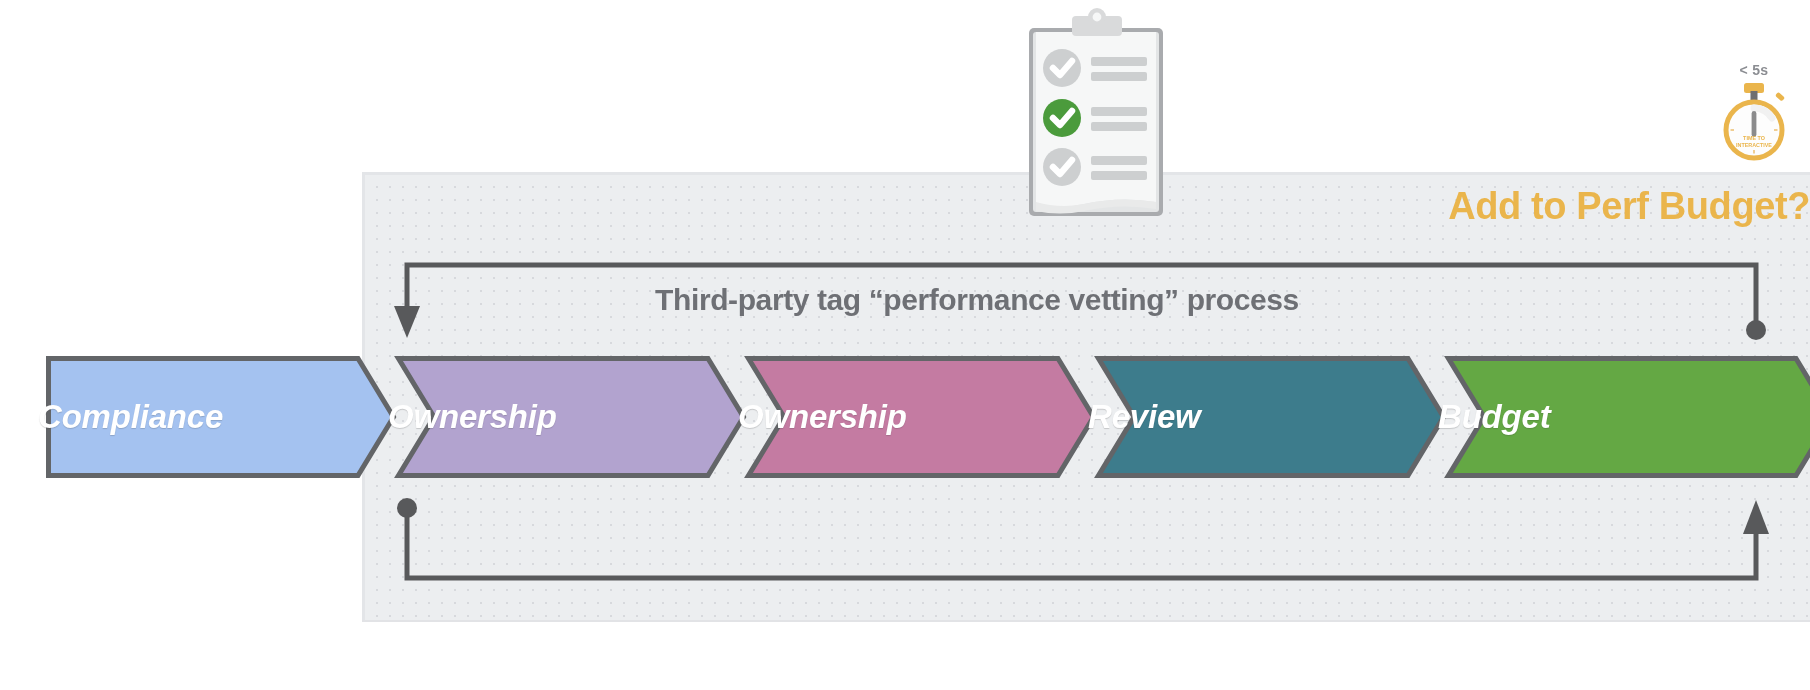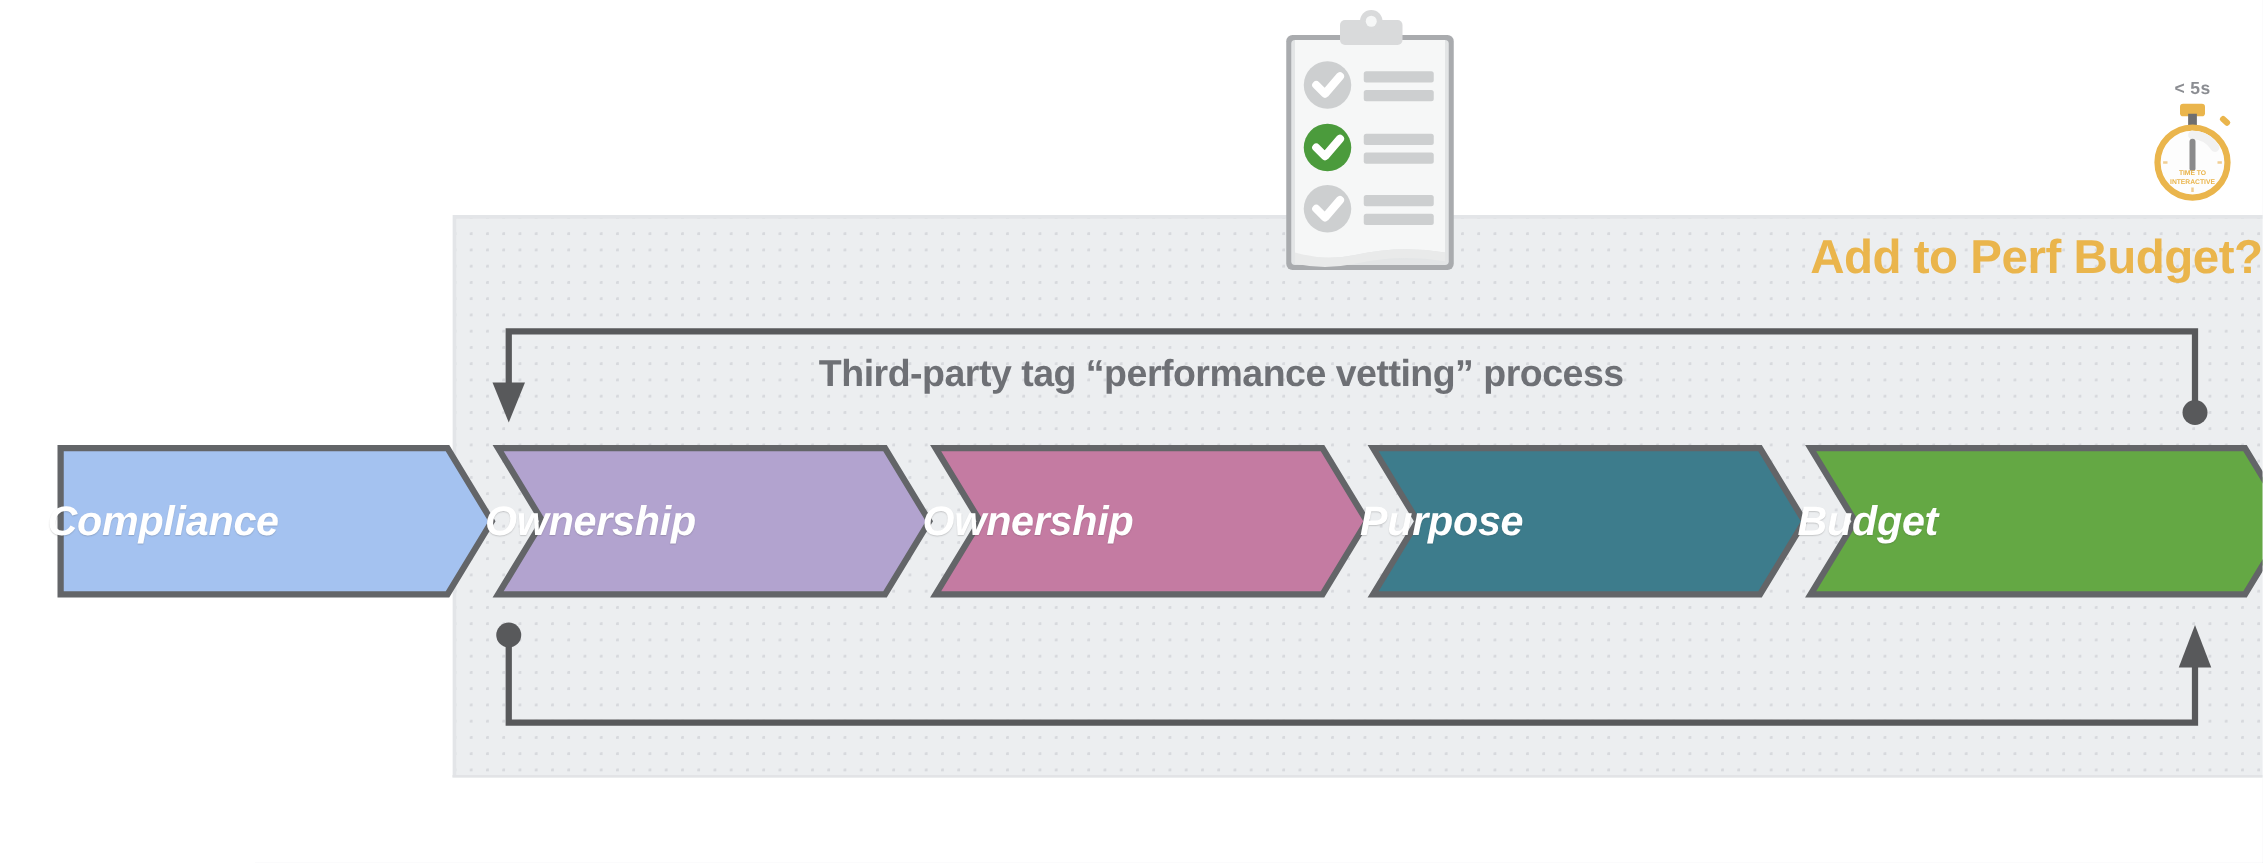--- a/index.html
+++ b/index.html
@@ -243,21 +243,21 @@
       <svg viewBox="0 0 350 122" preserveAspectRatio="none">
         <path d="M2.5 2.5 L312 2.5 L347.5 61 L312 119.5 L2.5 119.5 L38 61 Z" fill="#c47ba2" stroke="#636568" stroke-width="5" stroke-linejoin="miter"></path>
       </svg>
       <span class="chev-label">Ownership</span>
     </div>
 
     <div class="chev" style="left:1062px; width:350px;">
       <svg viewBox="0 0 350 122" preserveAspectRatio="none">
         <path d="M2.5 2.5 L312 2.5 L347.5 61 L312 119.5 L2.5 119.5 L38 61 Z" fill="#3d7c8c" stroke="#636568" stroke-width="5" stroke-linejoin="miter"></path>
       </svg>
-      <span class="chev-label">Purpose</span>
+      <span class="chev-label">Review</span>
     </div>
 
     <div class="chev" style="left:1412px; width:388px;">
       <svg viewBox="0 0 388 122" preserveAspectRatio="none">
         <path d="M2.5 2.5 L350 2.5 L385.5 61 L350 119.5 L2.5 119.5 L38 61 Z" fill="#64a844" stroke="#636568" stroke-width="5" stroke-linejoin="miter"></path>
       </svg>
       <span class="chev-label">Budget</span>
     </div>
 
   </div>

